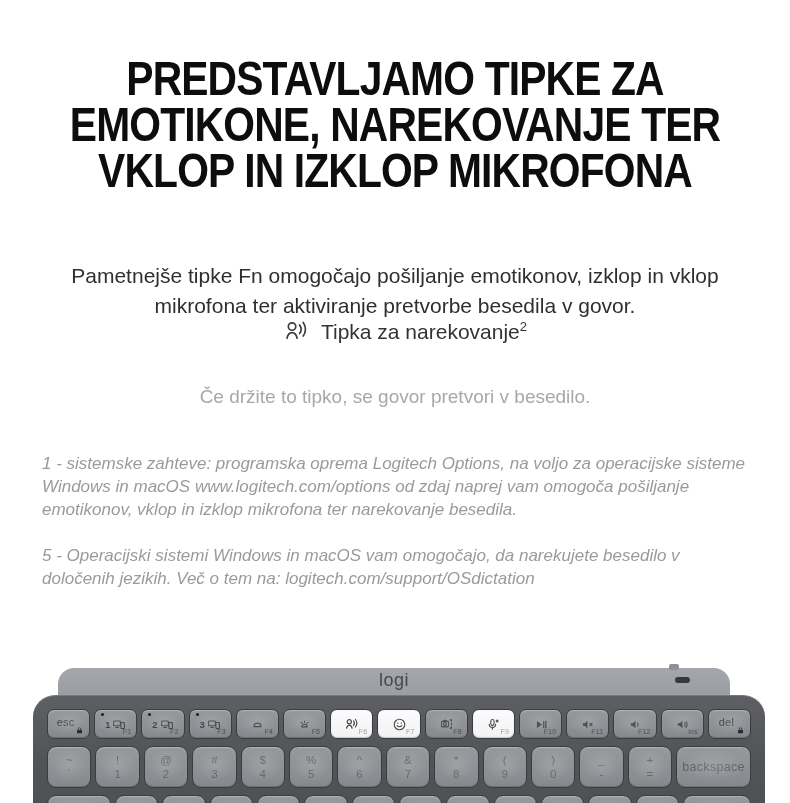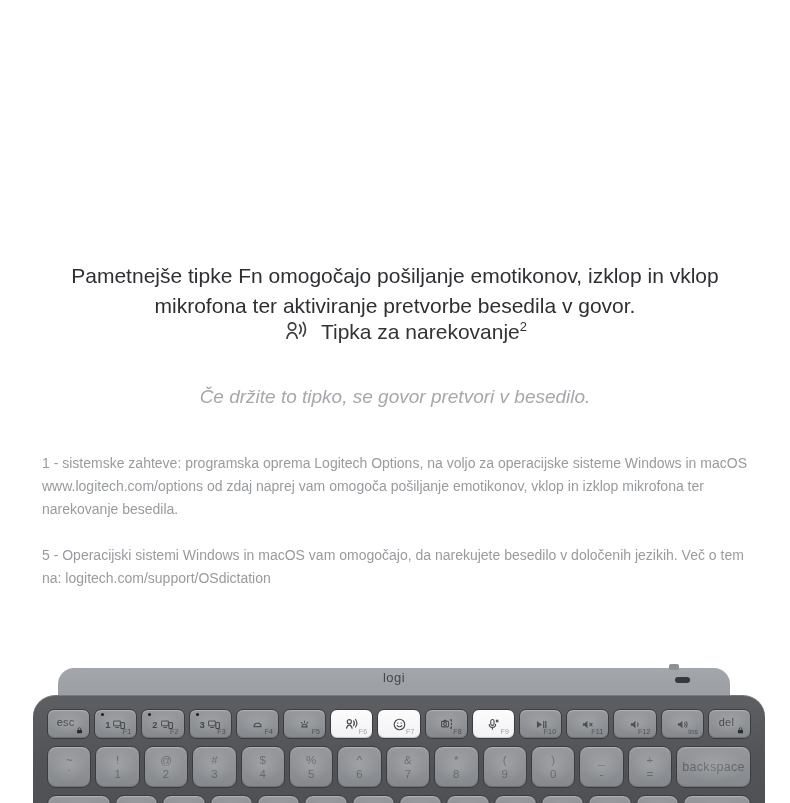--- a/index.html
+++ b/index.html
@@ -26,38 +26,38 @@
   }
   .feature{
     position:absolute; top:318px; left:0; width:100%;
     display:flex; align-items:center; justify-content:center; gap:10px;
     font-size:21px; color:#313437;margin-left:9px;
   }
   .feature sup{ font-size:13px; line-height:0; }
   .feature-icon{ display:inline-flex; color:#3a3c3e; }
   .feature-note{
     position:absolute; top:386px; left:0; width:100%;
-    text-align:center; font-size:19px; color:#a5a8ac; font-weight:400;font-style:italic;
+    text-align:center; font-size:19px; color:#a5a8ac; font-weight:400;
   }
   .footnote{
     position:absolute; left:42px; width:706px;
-    font-size:14px; line-height:23px; color:#989b9e; font-weight:400;
+    font-size:17px; line-height:23px; color:#989b9e; font-weight:400;font-style:italic;
   }
   .footnote.f1{ top:452px; }
   .footnote.f2{ top:544px; }
 
   
   .kb-deck{
     position:absolute; left:58px; top:668px; width:672px; height:46px;
     background:linear-gradient(180deg,#a3a6aa,#95989c);
     border-radius:16px 16px 0 0;
   }
   .kb-logo{
     position:absolute; top:2px; left:0; width:100%;
-    text-align:center; font-size:13px; color:#46484b;
+    text-align:center; font-size:18px; color:#46484b;
     font-weight:500; letter-spacing:.5px;
   }
   .power-nub{
     position:absolute; top:-4px; left:611px; width:10px; height:6px;
     background:#8e9194; border-radius:2px;
   }
   .power-slot{
     position:absolute; top:9px; left:617px; width:15px; height:6px;
     background:#37393c; border-radius:3px;
   }
@@ -120,20 +120,25 @@
     font-size:12.5px; color:#5c5f63; letter-spacing:.3px;
   }
   .third-row .key.w15{ flex:1.5; }
   .third-row .key.w16{ flex:1.6; }
 </style>
 </head>
 <body>
 
 <div class="page">
 
+  <h1 class="hero-title">
+    <span class="hline">PREDSTAVLJAMO TIPKE ZA</span>
+    <span class="hline">EMOTIKONE, NAREKOVANJE TER</span>
+    <span class="hline">VKLOP IN IZKLOP MIKROFONA</span>
+  </h1>
 
   <p class="subtitle">Pametnejše tipke Fn omogočajo pošiljanje emotikonov, izklop in vklop mikrofona ter aktiviranje pretvorbe besedila v govor.</p>
 
   <div class="feature">
     <span class="feature-icon" id="feature-icon">
         <svg width="30" height="27" viewBox="0 0 24 24">
           <g fill="none" stroke="currentColor" stroke-width="1.5" stroke-linecap="round" stroke-linejoin="round">
             <circle cx="8.5" cy="7.6" r="3.3"></circle>
             <path d="M4 18c.7-3.2 2.5-5 4.5-5s3.8 1.8 4.5 5"></path>
             <path d="M15.2 6.2a6.3 6.3 0 0 1 0 7.6"></path>

